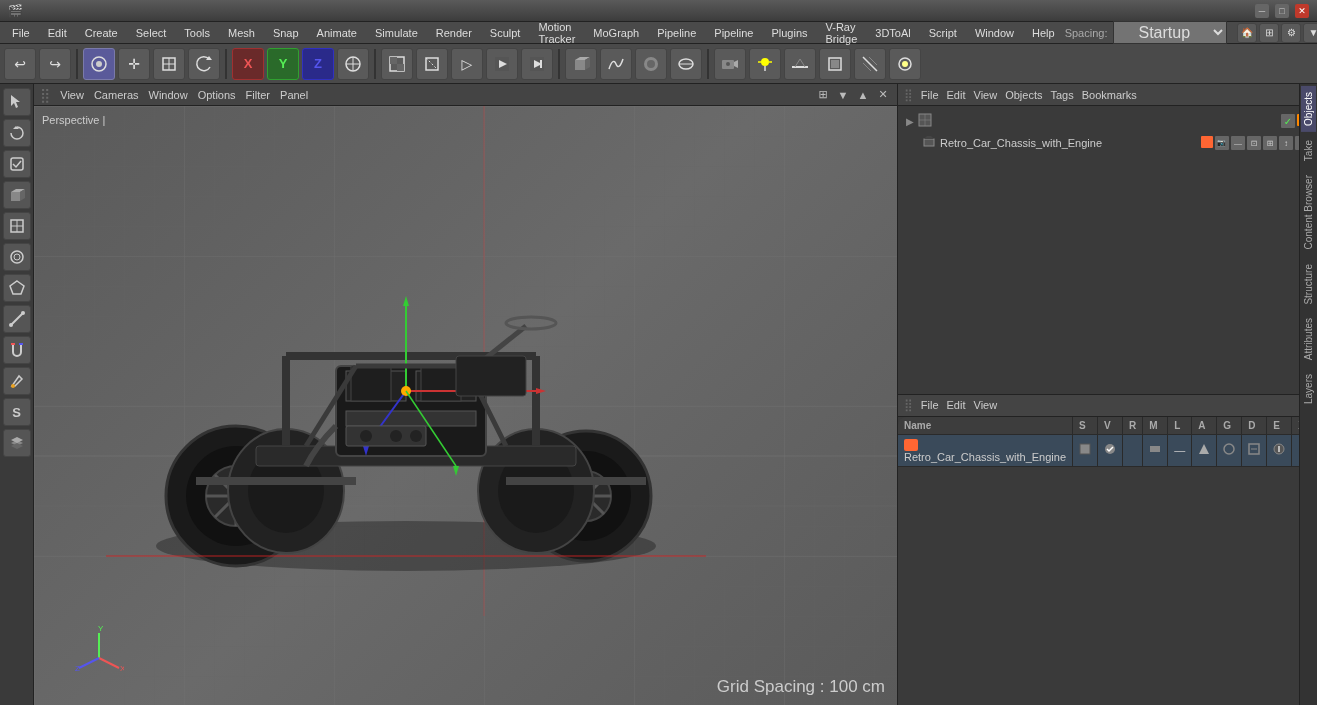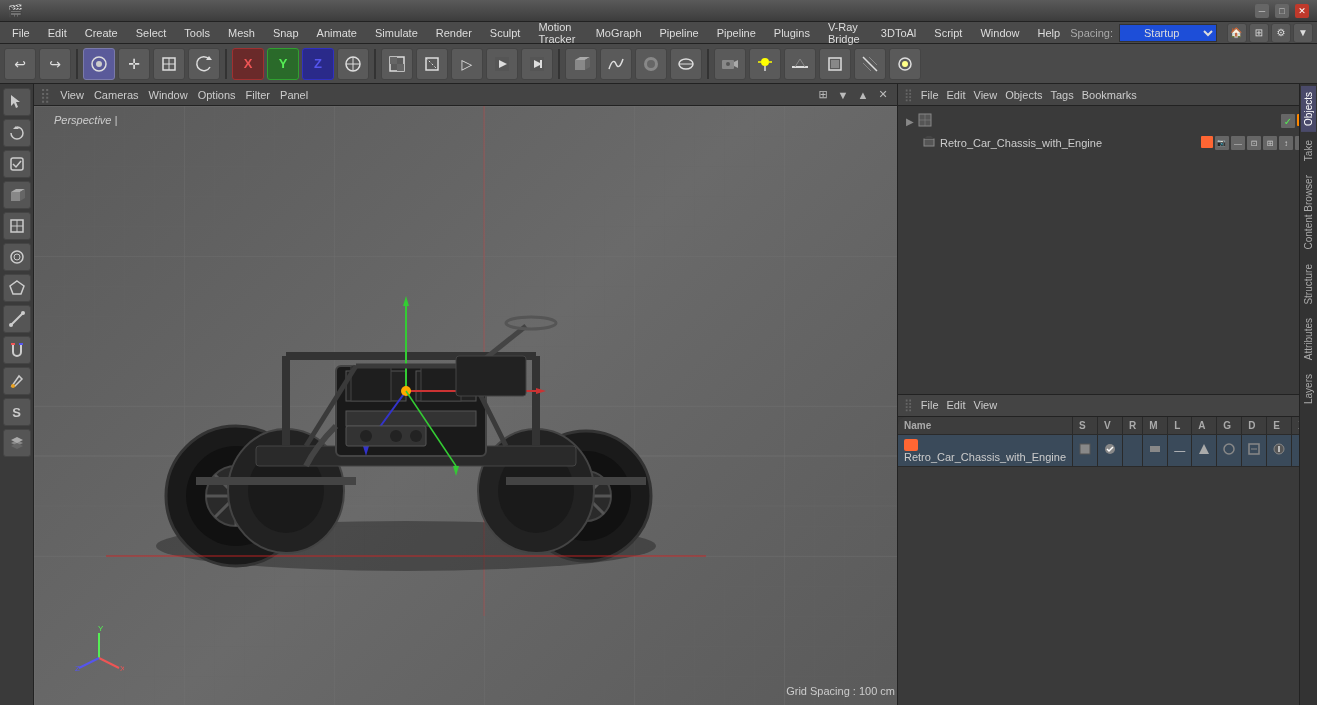--- a/index.html
+++ b/index.html
@@ -61,24 +61,24 @@
       cursor: pointer;
       border-radius: 2px;
     }
     .menu-right {
       margin-left: auto;
       display: flex;
       align-items: center;
       gap: 6px;
     }
     .layout-select {
-      background: #1d4ed8;
+      background: #737373;
       color: #ddd;
       border: 1px solid #333;
-      font-size: 11px;
+      font-size: 16px;
       padding: 1px 20px;
       cursor: pointer;
     }
 
     
     #toolbar {
       height: 40px;
       background: #4a4a4a;
       display: flex;
       align-items: center;
@@ -191,30 +191,29 @@
     .grid-svg {
       position: absolute;
       top: 0; left: 0;
       width: 100%; height: 100%;
       opacity: 0.5;
     }
 
     .perspective-label {
       position: absolute;
       top: 8px;
-      left: 20px;
+      left: 8px;
       font-size: 11px;
       color: #ccc;
-      font-style: italic;
     }
     .grid-spacing-label {
       position: absolute;
       bottom: 8px;
-      right: 2px;
-      font-size: 11px;
+      right: 12px;
+      font-size: 17px;
       color: #ccc;
     }
 
     
     .axis-indicator {
       position: absolute;
       bottom: 30px;
       left: 40px;
     }
 

